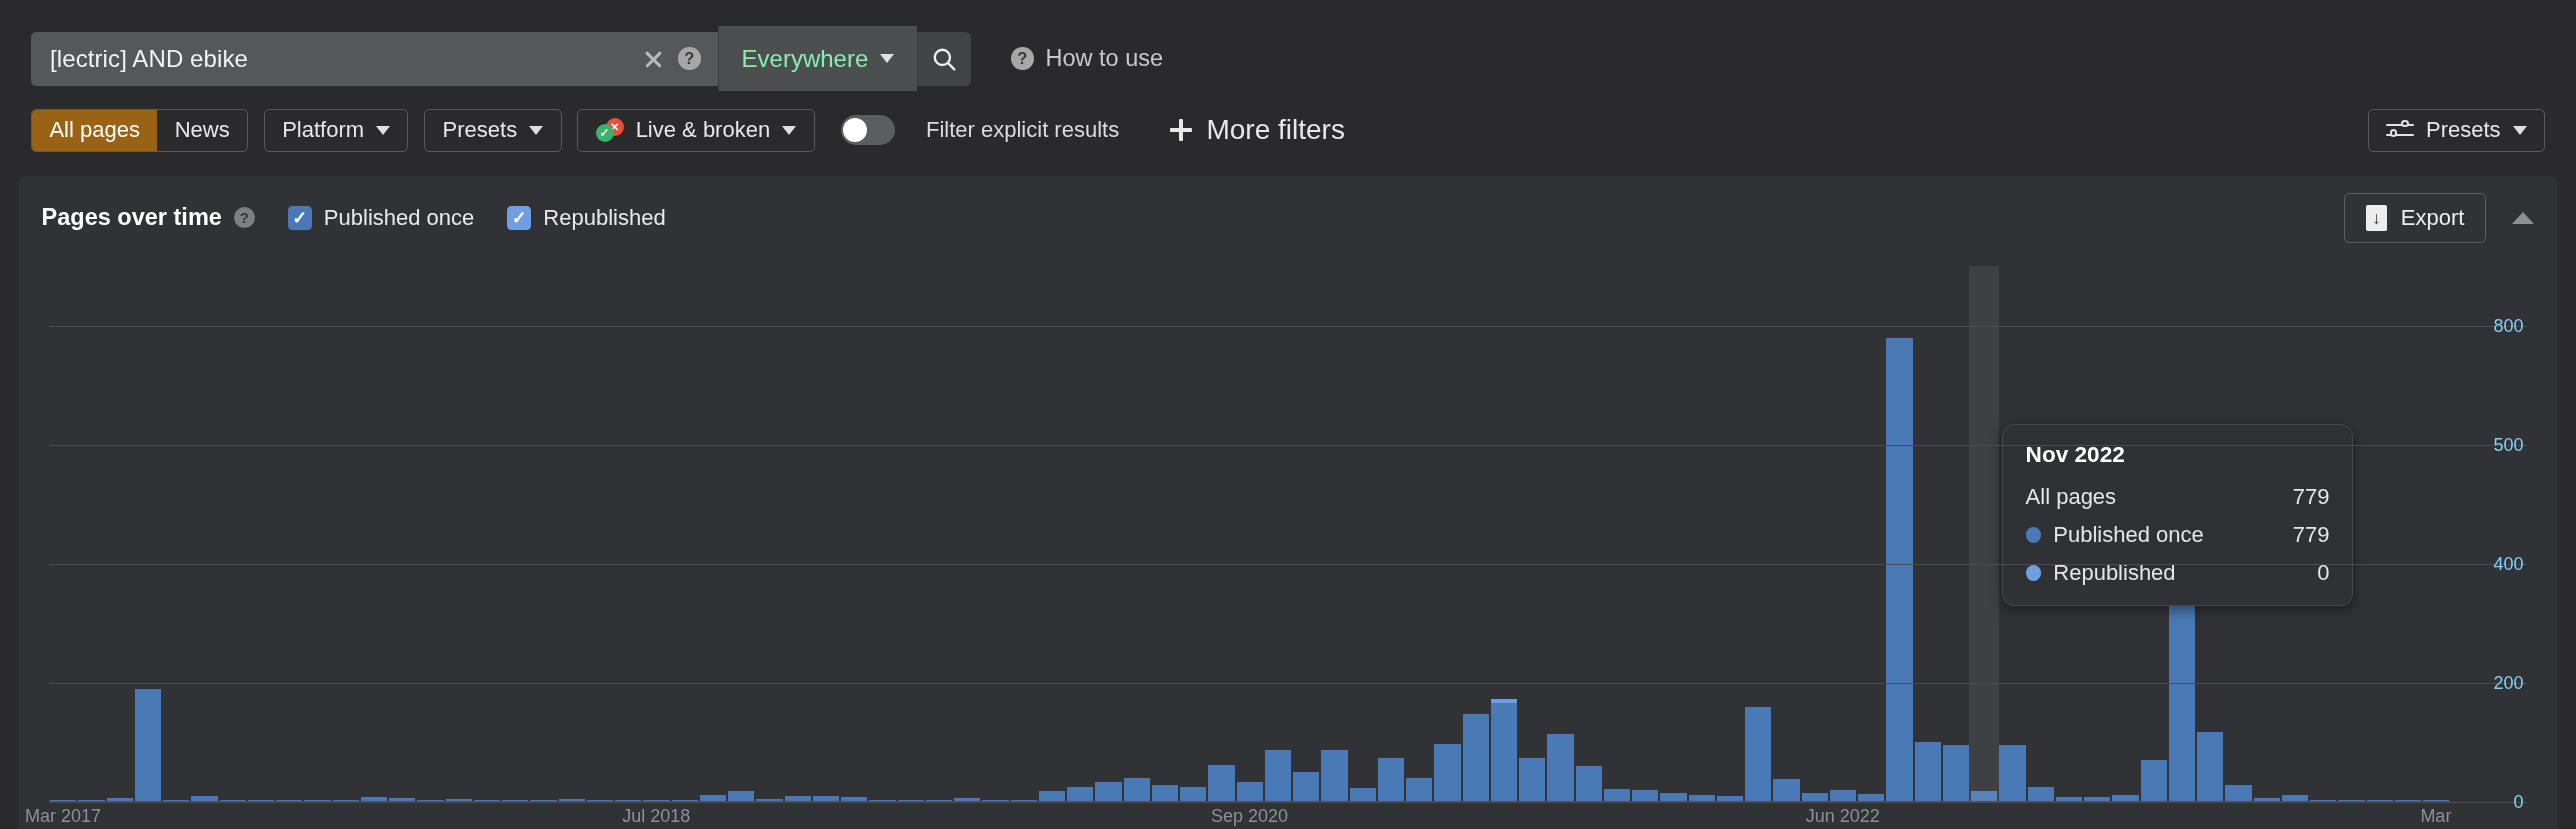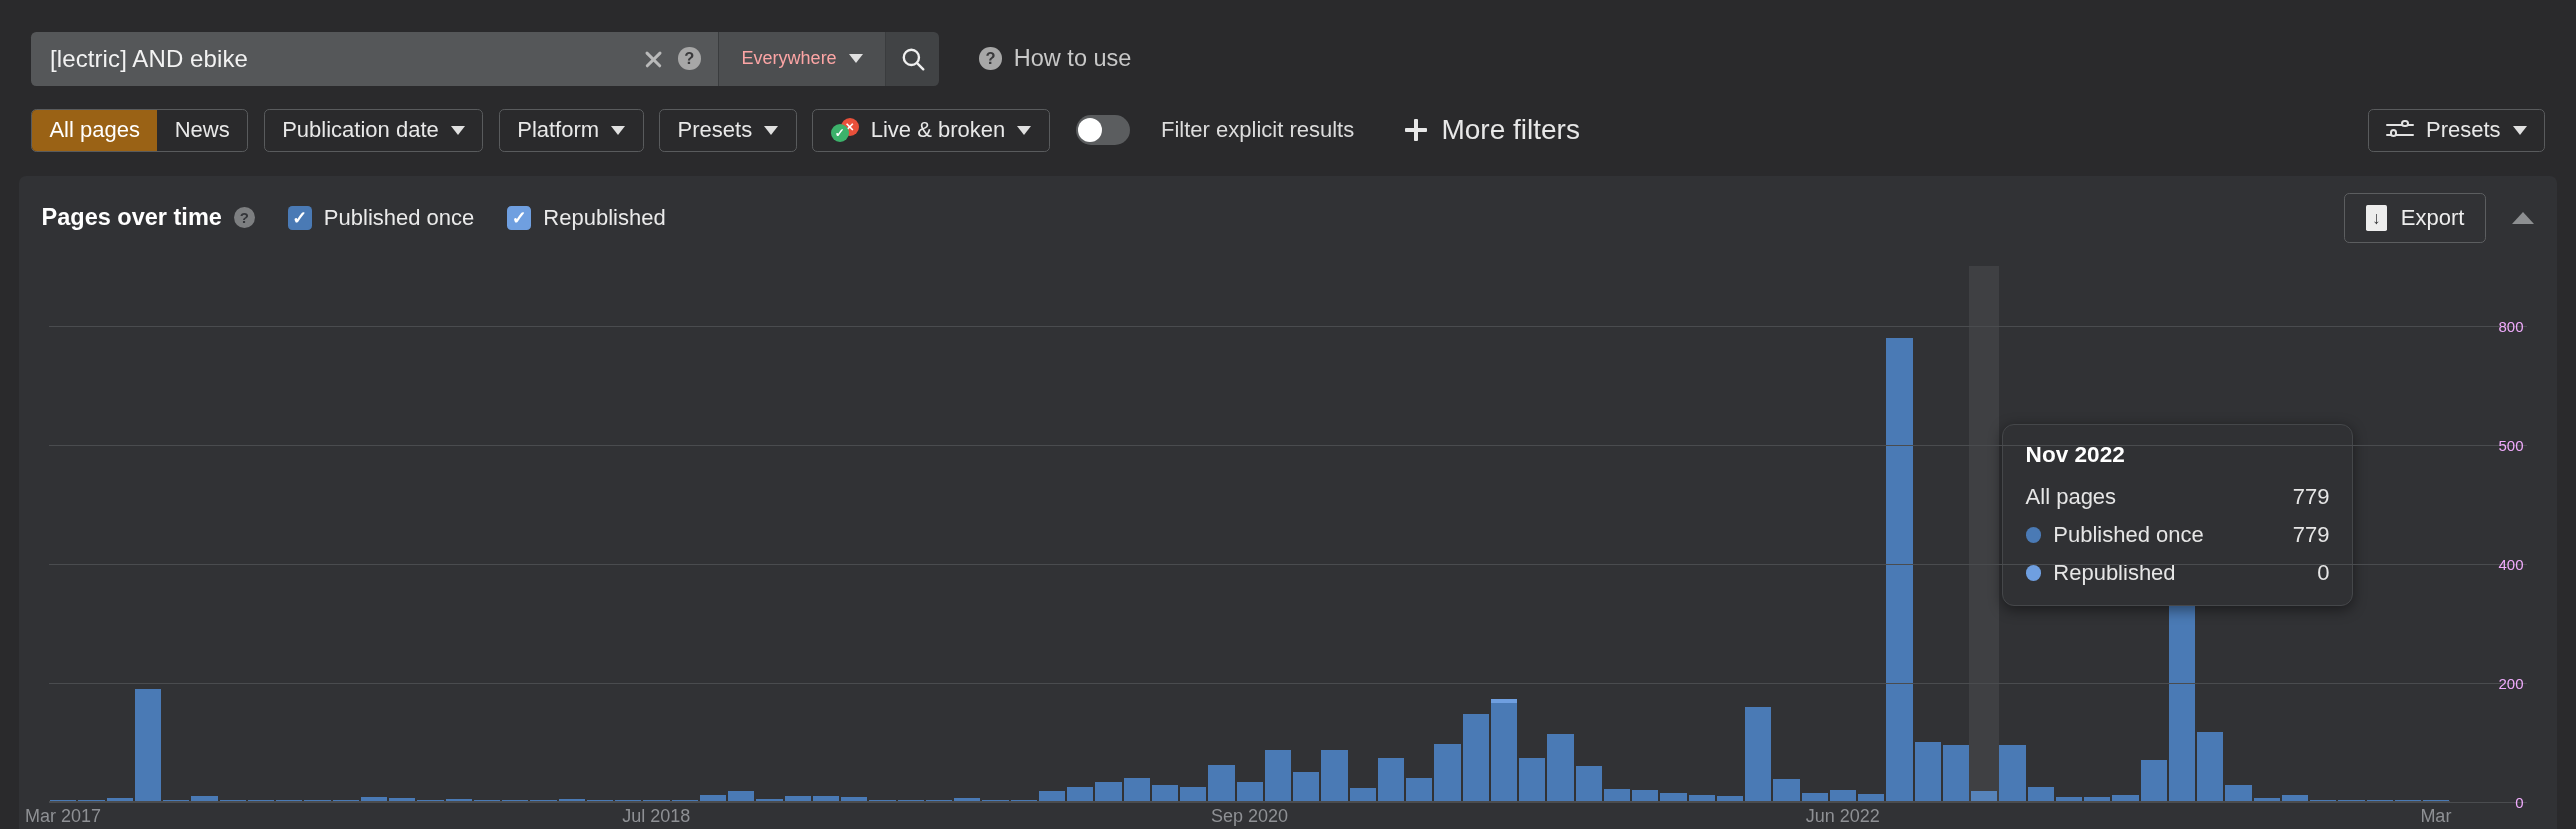--- a/index.html
+++ b/index.html
@@ -38,22 +38,22 @@
   .clear-x:before { transform: rotate(45deg); }
   .clear-x:after  { transform: rotate(-45deg); }
   .qmark {
     width: 22.6px; height: 22.6px; border-radius: 50%;
     background: #a7a7a7; color: #3a3a3c;
     font-size: 16.5px; font-weight: bold; line-height: 22.6px; text-align: center;
     cursor: pointer;
   }
   .everywhere {
     display: flex; align-items: center; gap: 12px;
-    height: 54px; background: #4c4e50; padding: 0 22.6px;
-    font-size: 18px; color: #fca5a5; cursor: pointer;
+    height: 65px; background: #4c4e50; padding: 0 22.6px;
+    font-size: 24px; color: #86efac; cursor: pointer;
     border-left: 0.9px solid #3a3c3e;
   }
   .gobtn {
     display: flex; align-items: center; justify-content: center;
     width: 54px; height: 54px; background: #414345;
     border-radius: 0 5.2px 5.2px 0; cursor: pointer;
     border-left: 0.9px solid #3a3c3e;
   }
   .howto {
     display: flex; align-items: center; gap: 12px;
@@ -180,21 +180,21 @@
     border-left: 11.3px solid transparent; border-right: 11.3px solid transparent;
     border-bottom: 12px solid #8d8f91;
   }
 
   
   .plot { position: absolute; left: 30px; right: 30px; top: 90px; bottom: 35px; }
   .gridline {
     position: absolute; left: 0; right: 0; height: 0.9px; background: #4a4c4f;
   }
   .ylab {
-    position: absolute; right: 3.5px; font-size: 15px; color: #f0abfc;
+    position: absolute; right: 3.5px; font-size: 18px; color: #7dd3fc;
     transform: translateY(-50%);
   }
   .bars {
     position: absolute; left: 0; right: 77px; bottom: 0; top: 0;
     display: flex; align-items: flex-end;
   }
   .bar { flex: 1; margin: 0 1px; position: relative; height: 100%; display: flex;
          flex-direction: column; justify-content: flex-end; }
   .seg-pub { background: #4a7ab5; width: 100%; }
   .seg-rep { background: #6f9fe0; width: 100%; }
@@ -248,24 +248,20 @@
   </div>
 </div>
 
 <div class="filterrow">
 
   <div class="seg">
     <div class="segbtn active">All pages</div>
     <div class="segbtn">News</div>
   </div>
 
-  <div class="chip">
-    <span>Publication date</span>
-    <span class="caret"></span>
-  </div>
 
   <div class="chip">
     <span>Platform</span>
     <span class="caret"></span>
   </div>
 
   <div class="chip">
     <span>Presets</span>
     <span class="caret"></span>
   </div>

